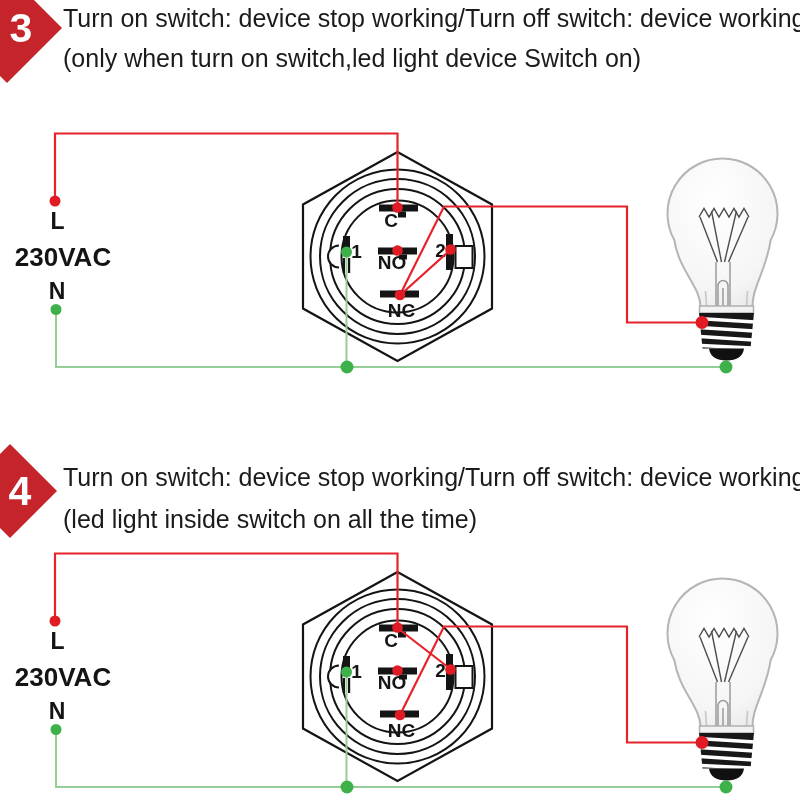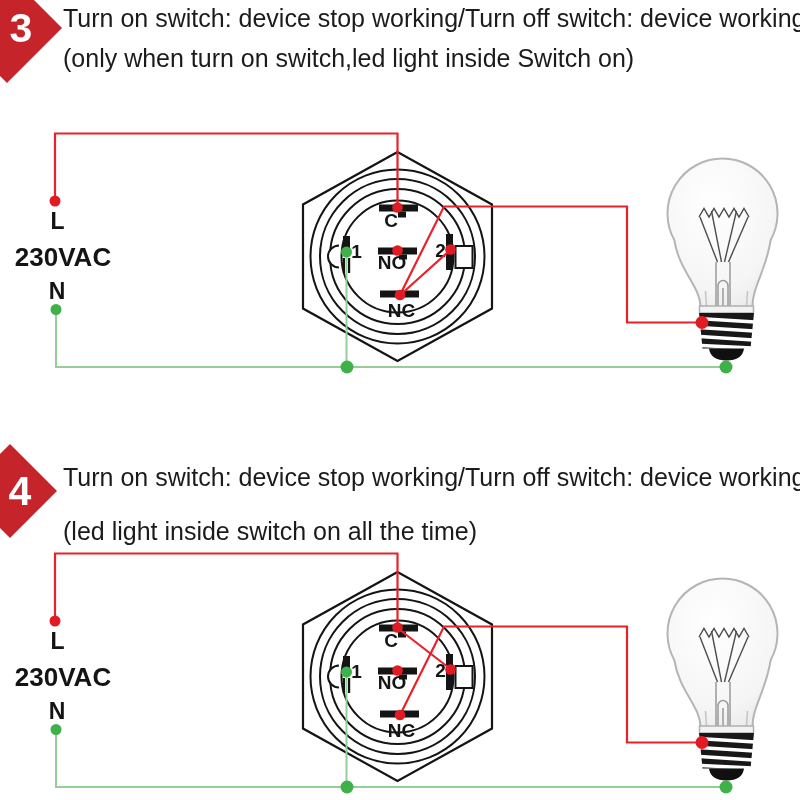--- a/index.html
+++ b/index.html
@@ -9,21 +9,21 @@
          clip-path:polygon(50% 0,100% 50%,50% 100%,0 50%);
          display:flex;align-items:center;justify-content:center;
          color:#fff;font-weight:bold;z-index:3}
   #badge3{left:-48px;top:-27px;width:110px;height:110px;font-size:41px}
   #badge3 .num{transform:translateX(14px)}
   #badge4{left:-37px;top:444px;width:94px;height:94px;font-size:41px}
   #badge4 .num{transform:translateX(10px)}
   .caption{position:absolute;left:63px;color:var(--text-black,#1b1b1b);
            font-size:25px;white-space:nowrap;z-index:2}
   #cap3-1{top:4px}  #cap3-2{top:44px}
-  #cap4-1{top:463px} #cap4-2{top:517px}
+  #cap4-1{top:463px} #cap4-2{top:505px}
   svg.diagram{position:absolute;left:0;top:0;z-index:1}
   .wire-red{stroke:var(--wire-red,#e8222b);stroke-width:2.2;fill:none}
   .wire-green{stroke:var(--wire-green,#95cf97);stroke-width:2;fill:none}
   .dot-red{fill:var(--dot-red,#e01b24)}
   .dot-green{fill:var(--dot-green,#3fb14a)}
   .sw-stroke{stroke:#141414;stroke-width:2.2;fill:#fff}
   .sw-thin{stroke:#141414;stroke-width:2;fill:#fff}
   .term{fill:#141414;stroke:none}
   .term-label{font-weight:bold;font-size:19px;fill:#141414;text-anchor:middle}
   .pwr-label{font-weight:bold;fill:#141414;text-anchor:middle}
@@ -37,21 +37,21 @@
   .contact{fill:#101010;stroke:none}
 </style>
 </head>
 <body>
 
 <div>
   <div class="badge" id="badge3">
     <span class="num">3</span>
   </div>
   <div class="caption" id="cap3-1">Turn on switch: device stop working/Turn off switch: device working</div>
-  <div class="caption" id="cap3-2">(only when turn on switch,led light inside Switch on)</div>
+  <div class="caption" id="cap3-2">(only when turn on switch,led light device Switch on)</div>
 </div>
 
 <div>
   <div class="badge" id="badge4">
     <span class="num">4</span>
   </div>
   <div class="caption" id="cap4-1">Turn on switch: device stop working/Turn off switch: device working</div>
   <div class="caption" id="cap4-2">(led light inside switch on all the time)</div>
 </div>
 

